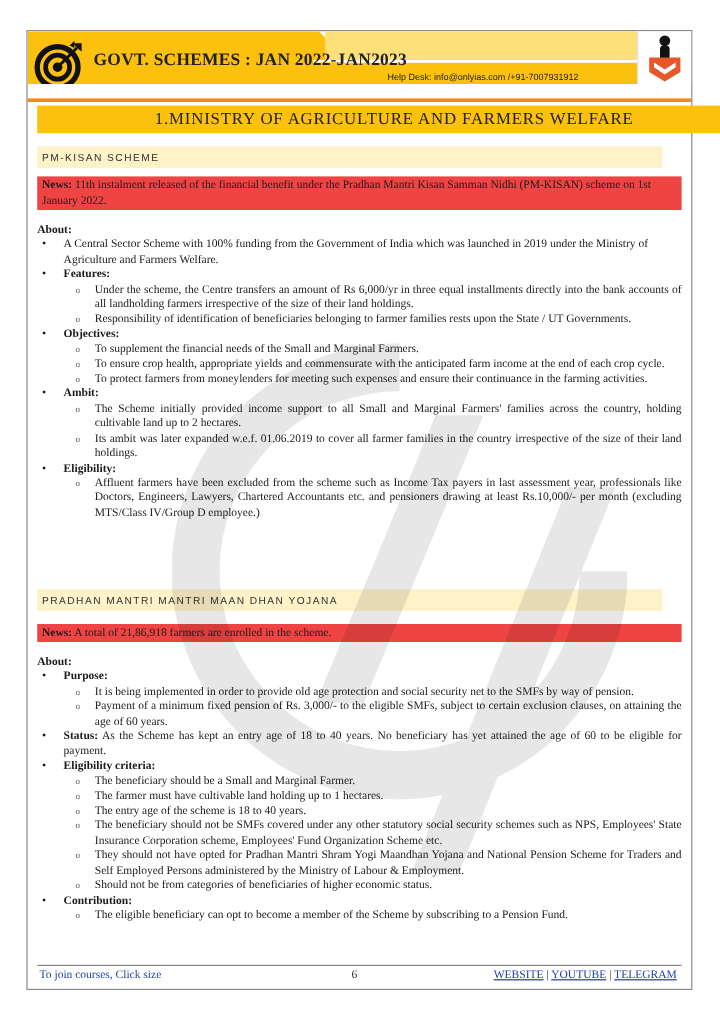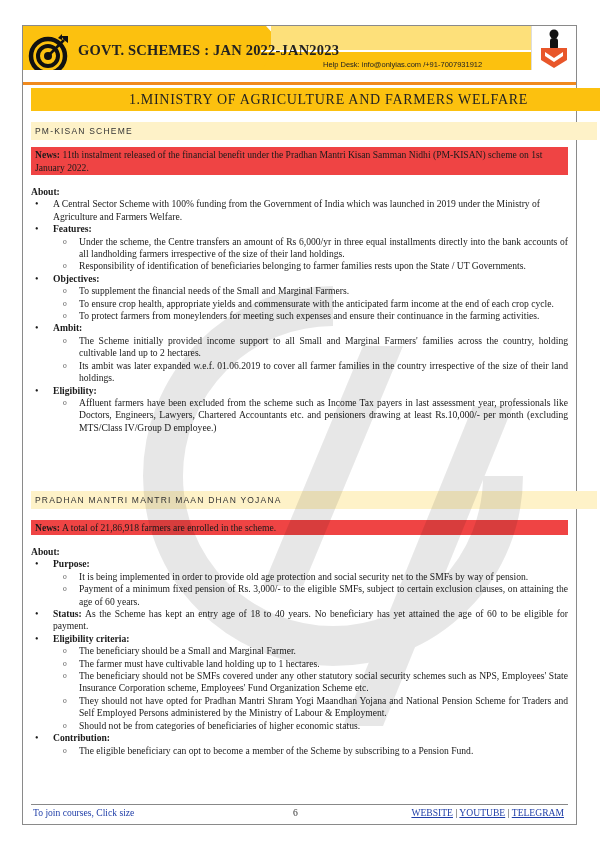--- a/index.html
+++ b/index.html
@@ -19,21 +19,21 @@
   .hdr-title { position: absolute; left: 55px; top: 16px; font-size: 14.5px; font-weight: bold;
                color: #222; letter-spacing: 0.2px; white-space: nowrap; }
   .hdr-help { position: absolute; left: 300px; top: 34px; font-family: "Liberation Sans", "DejaVu Sans", sans-serif;
               font-size: 7.5px; color: #222; white-space: nowrap; }
   .logo { position: absolute; left: 508px; top: 0; width: 45px; height: 56px; background: #fff;
           border-left: 1px solid #ddd; }
   .hdr-line { position: absolute; left: 0; top: 56px; width: 553px; height: 3px; background: #f08a1e; }
   
   .ministry { position: absolute; left: 8px; top: 62px; width: 595px; height: 23px; background: #fcc10f;
               text-align: center; font-size: 14px; line-height: 23px; letter-spacing: 0.7px; color: #222; }
-  .sec-bar { position: absolute; left: 8px; width: 566px; height: 18px; background: #fef2c8;
+  .sec-bar { position: absolute; left: 8px; width: 521px; height: 18px; background: #fef2c8;
              font-family: "Liberation Sans", "DejaVu Sans", sans-serif; font-size: 8.5px; line-height: 18px;
              letter-spacing: 1.2px; color: #333; padding-left: 4px; box-sizing: border-box; }
   .news { position: absolute; left: 8px; width: 537px; background: #ef4444; font-size: 9.6px;
           line-height: 13px; padding: 1px 4px; box-sizing: border-box; }
   .news b { font-weight: bold; }
   .txt { position: absolute; font-size: 9.6px; line-height: 12.4px; color: #1a1a1a; }
   .lbl { font-weight: bold; }
   .blk { position: absolute; left: 10px; width: 537px; }
   ul.l1 { list-style: none; margin: 0; padding: 0; }
   ul.l1 > li { position: relative; padding-left: 22px; font-size: 9.6px; line-height: 12.4px; margin-bottom: 0; }
@@ -135,20 +135,21 @@
         <ul class="l2">
           <li>It is being implemented in order to provide old age protection and social security net to the SMFs by way of pension.</li>
           <li>Payment of a minimum fixed pension of Rs. 3,000/- to the eligible SMFs, subject to certain exclusion clauses, on attaining the age of 60 years.</li>
         </ul>
       </li>
       <li style="text-align:justify;"><span class="lbl">Status:</span> <span>As the Scheme has kept an entry age of 18 to 40 years. No beneficiary has yet attained the age of 60 to be eligible for payment.</span></li>
       <li><span class="lbl">Eligibility criteria:</span>
         <ul class="l2">
           <li>The beneficiary should be a Small and Marginal Farmer.</li>
           <li>The farmer must have cultivable land holding up to 1 hectares.</li>
+          <li>The entry age of the scheme is 18 to 40 years.</li>
           <li>The beneficiary should not be SMFs covered under any other statutory social security schemes such as NPS, Employees' State Insurance Corporation scheme, Employees' Fund Organization Scheme etc.</li>
           <li>They should not have opted for Pradhan Mantri Shram Yogi Maandhan Yojana and National Pension Scheme for Traders and Self Employed Persons administered by the Ministry of Labour &amp; Employment.</li>
           <li>Should not be from categories of beneficiaries of higher economic status.</li>
         </ul>
       </li>
       <li><span class="lbl">Contribution:</span>
         <ul class="l2">
           <li>The eligible beneficiary can opt to become a member of the Scheme by subscribing to a Pension Fund.</li>
         </ul>
       </li>

